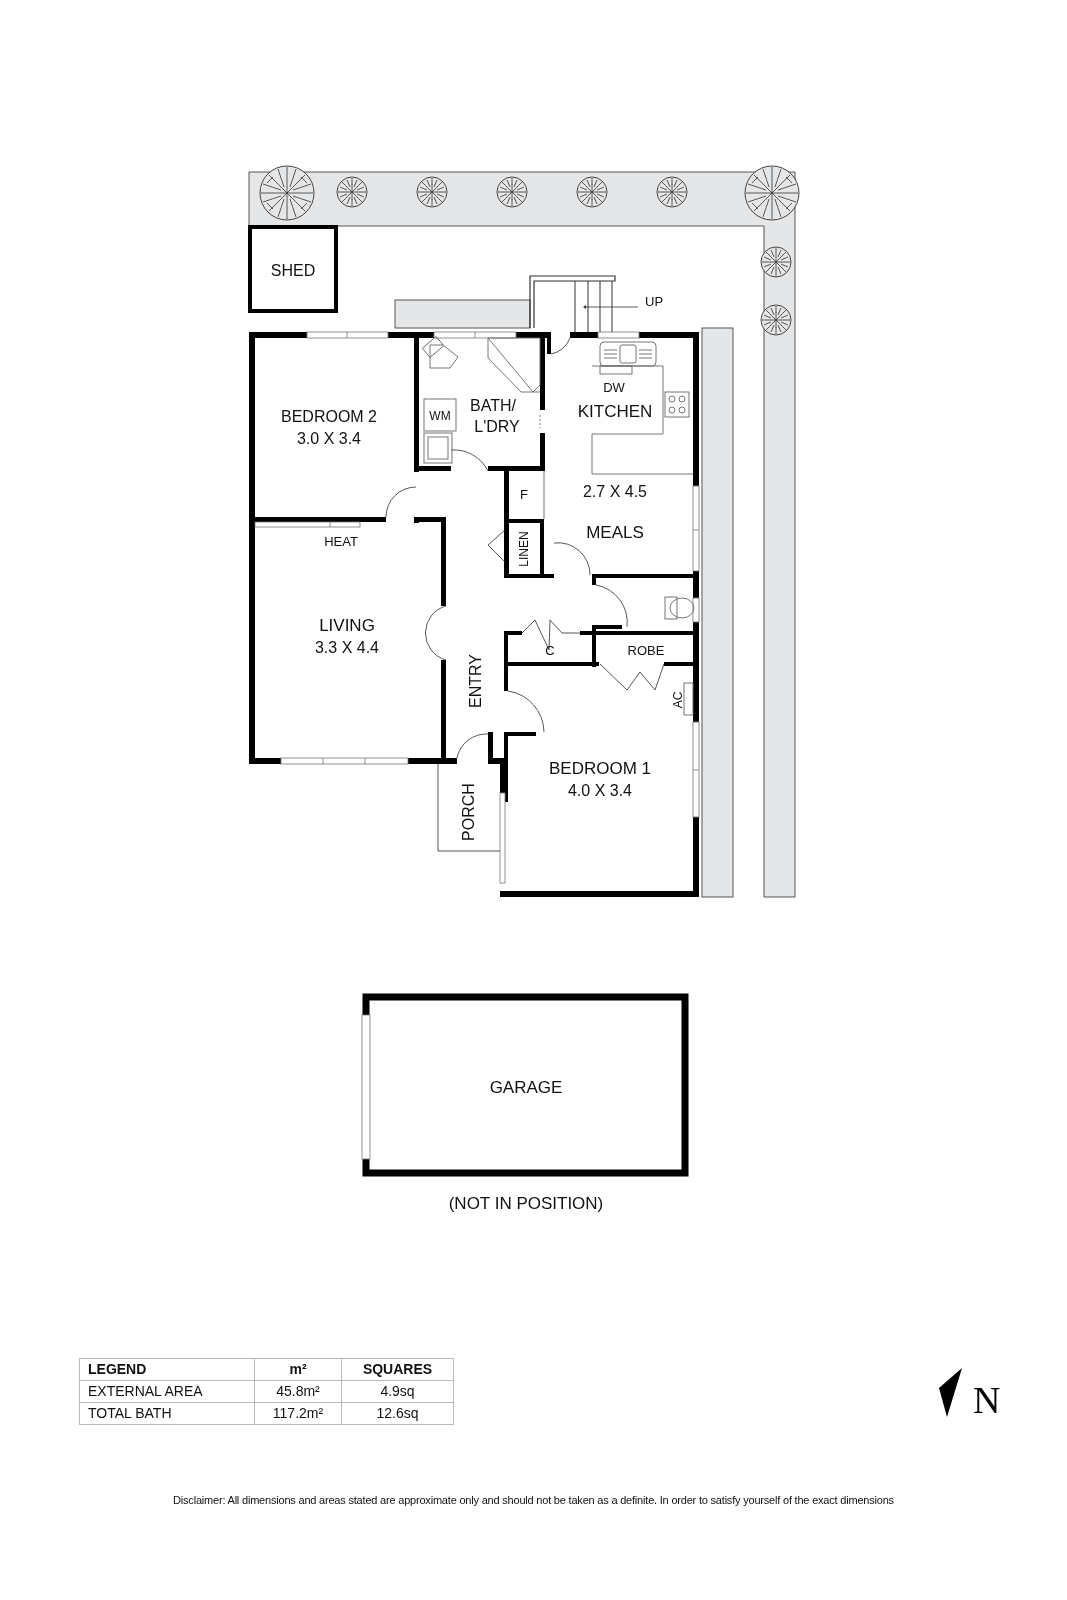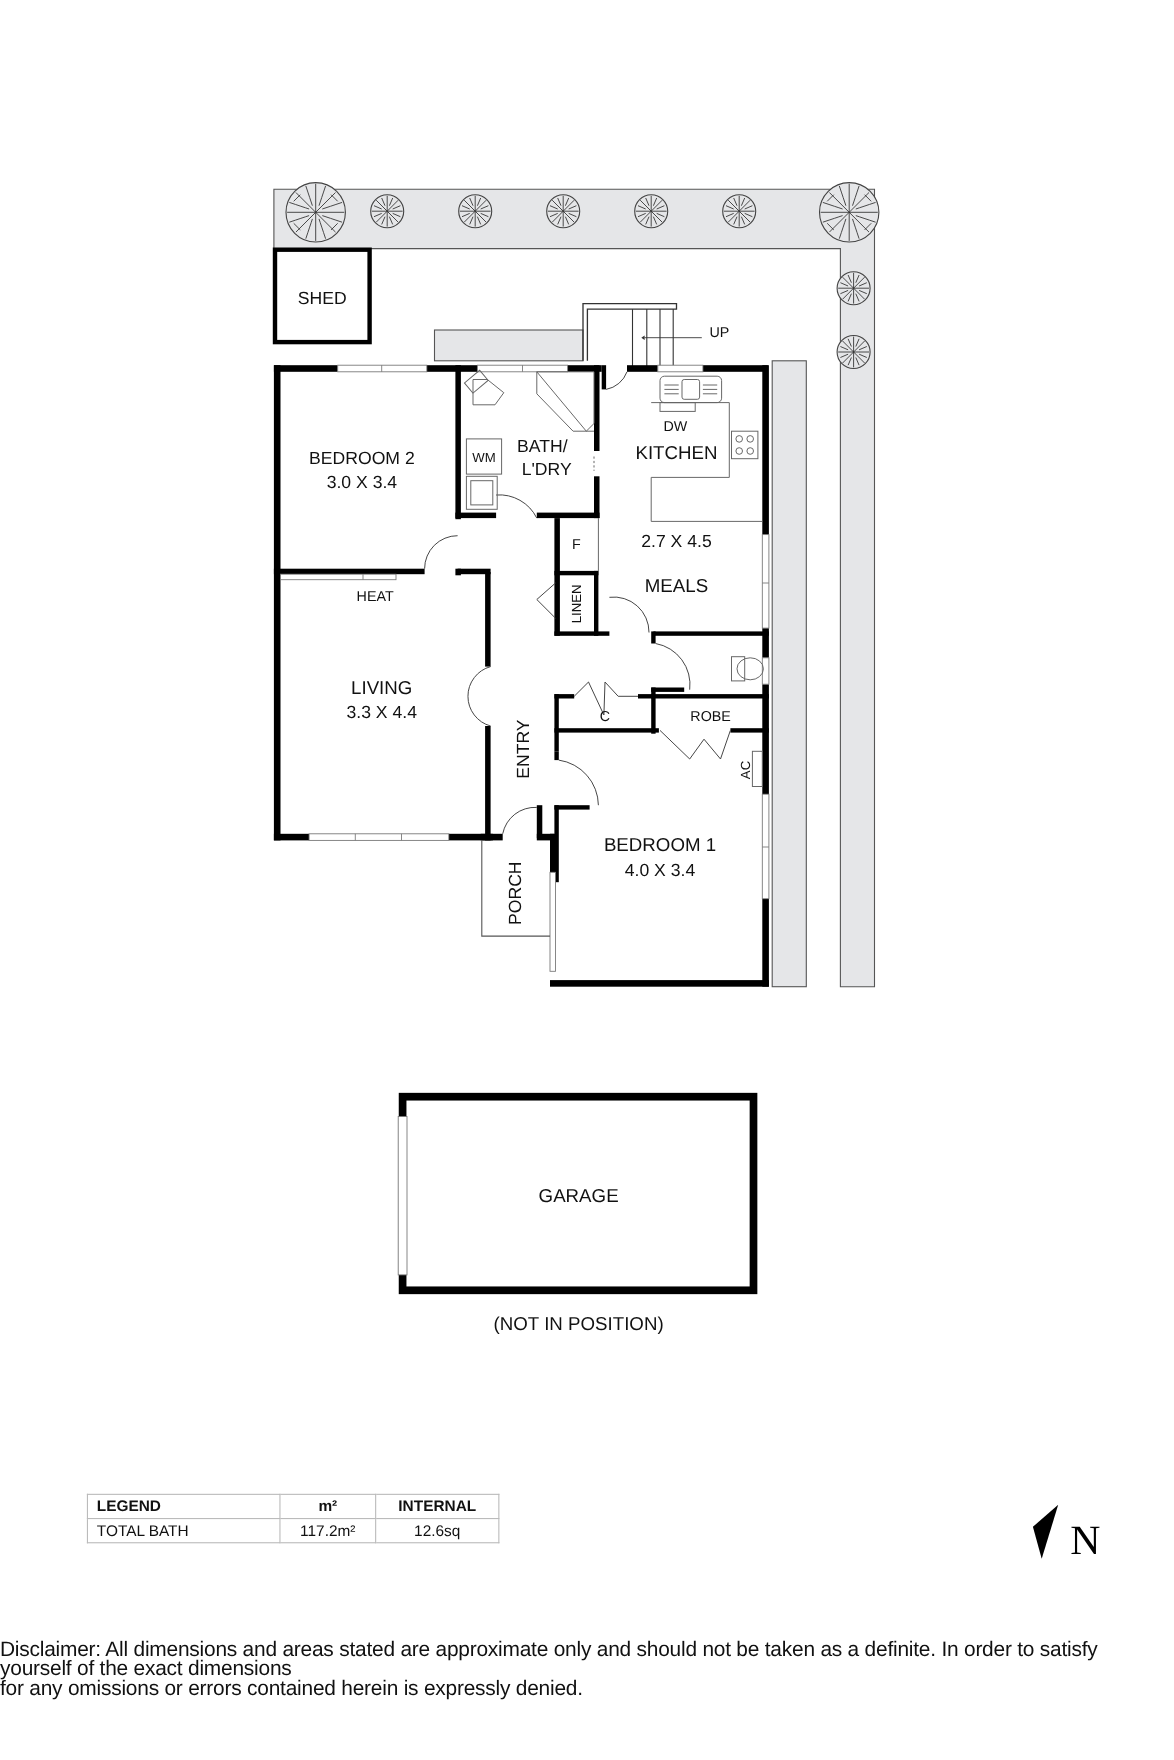--- a/index.html
+++ b/index.html
@@ -8,22 +8,22 @@
     svg.plan { position: absolute; left: 0; top: 0; }
     .lbl { font-family: "Liberation Sans", sans-serif; fill: #111; }
     .legend { position: absolute; left: 79px; top: 1358px; border-collapse: collapse;
               font-family: "Liberation Sans", sans-serif; font-size: 14px; }
     .legend td, .legend th { border: 1px solid #bbb; padding: 1px 8px; height: 19px; line-height: 19px; }
     .legend th { font-weight: bold; text-align: left; }
     .legend th.c, .legend td.c { text-align: center; }
     .legend .col1 { width: 158px; }
     .legend .col2 { width: 70px; }
     .legend .col3 { width: 95px; }
-    .disclaimer { position: absolute; left: 0; top: 1491px; width: 1067px; 
-                  font-family: "Liberation Sans", sans-serif; font-size: 19px; line-height: 18px; color: #111;
+    .disclaimer { position: absolute; left: 0; top: 1491px; width: 1067px; text-align: center;
+                  font-family: "Liberation Sans", sans-serif; font-size: 11px; line-height: 18px; color: #111;
                   letter-spacing: -0.2px; }
     .north { position: absolute; left: 935px; top: 1365px; width: 80px; height: 70px; }
   </style>
 </head>
 <body>
 
 <svg class="plan" width="1067" height="1350" viewBox="0 0 1067 1350">
   <defs>
     <g id="tree-s">
       <circle r="15" fill="#e5e6e8" stroke="#444" stroke-width="1"></circle>
@@ -221,33 +221,37 @@
   </g>
   <text class="lbl" x="526" y="1093" font-size="17" text-anchor="middle">GARAGE</text>
   <text class="lbl" x="526" y="1209" font-size="17" text-anchor="middle">(NOT IN POSITION)</text>
 </svg>
 
 <table class="legend">
   <tbody>
       <tr>
     <th class="col1">LEGEND</th>
     <th class="col2 c">m²</th>
-    <th class="col3 c">INTERNAL</th>
+    <th class="col3 c">SQUARES</th>
+  </tr>
+  <tr>
+    <td>EXTERNAL AREA</td>
+    <td class="c">45.8m²</td>
+    <td class="c">4.9sq</td>
   </tr>
   <tr>
     <td>TOTAL BATH</td>
     <td class="c">117.2m²</td>
     <td class="c">12.6sq</td>
   </tr>
 </tbody>
   </table>
 
 <div class="north">
   <svg width="80" height="70" viewBox="0 0 80 70">
     <path d="M27,3 L4,23 L12,52 Z" fill="#000"></path>
     <text x="38" y="48" font-family="'Liberation Serif', serif" font-size="38" fill="#000">N</text>
   </svg>
 </div>
 
 <div class="disclaimer">
   <div>Disclaimer: All dimensions and areas stated are approximate only and should not be taken as a definite. In order to satisfy yourself of the exact dimensions</div>
-  <div>for any omissions or errors contained herein is expressly denied.</div>
 </div>
 
 </body></html>

